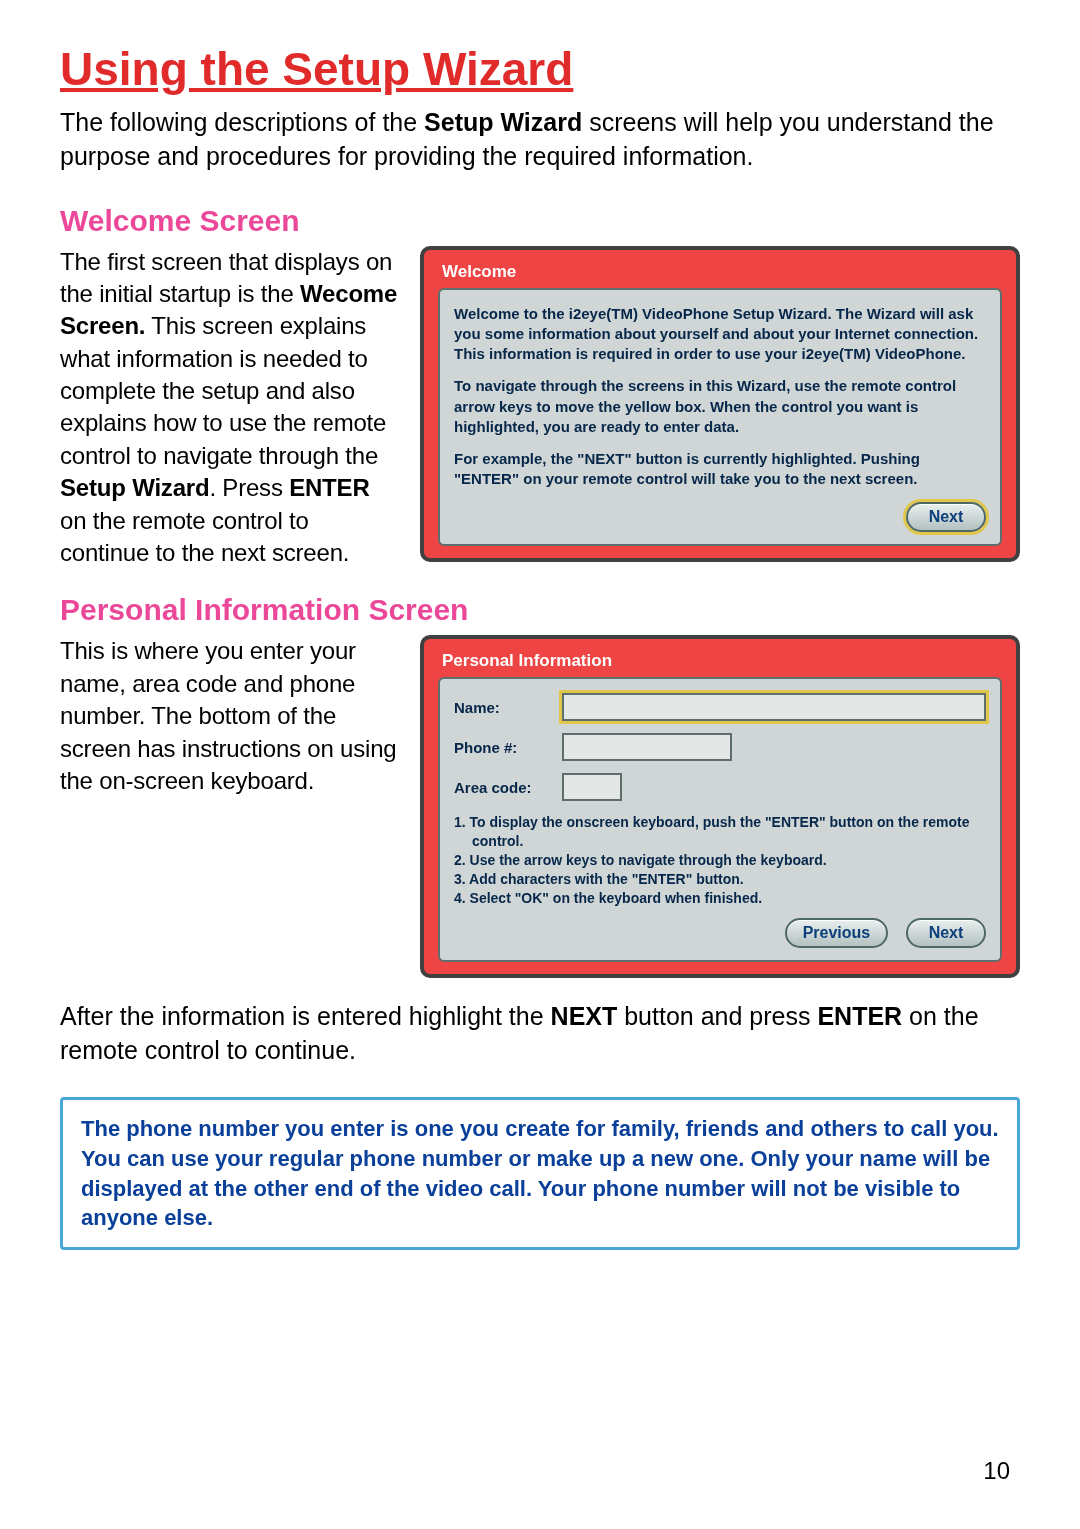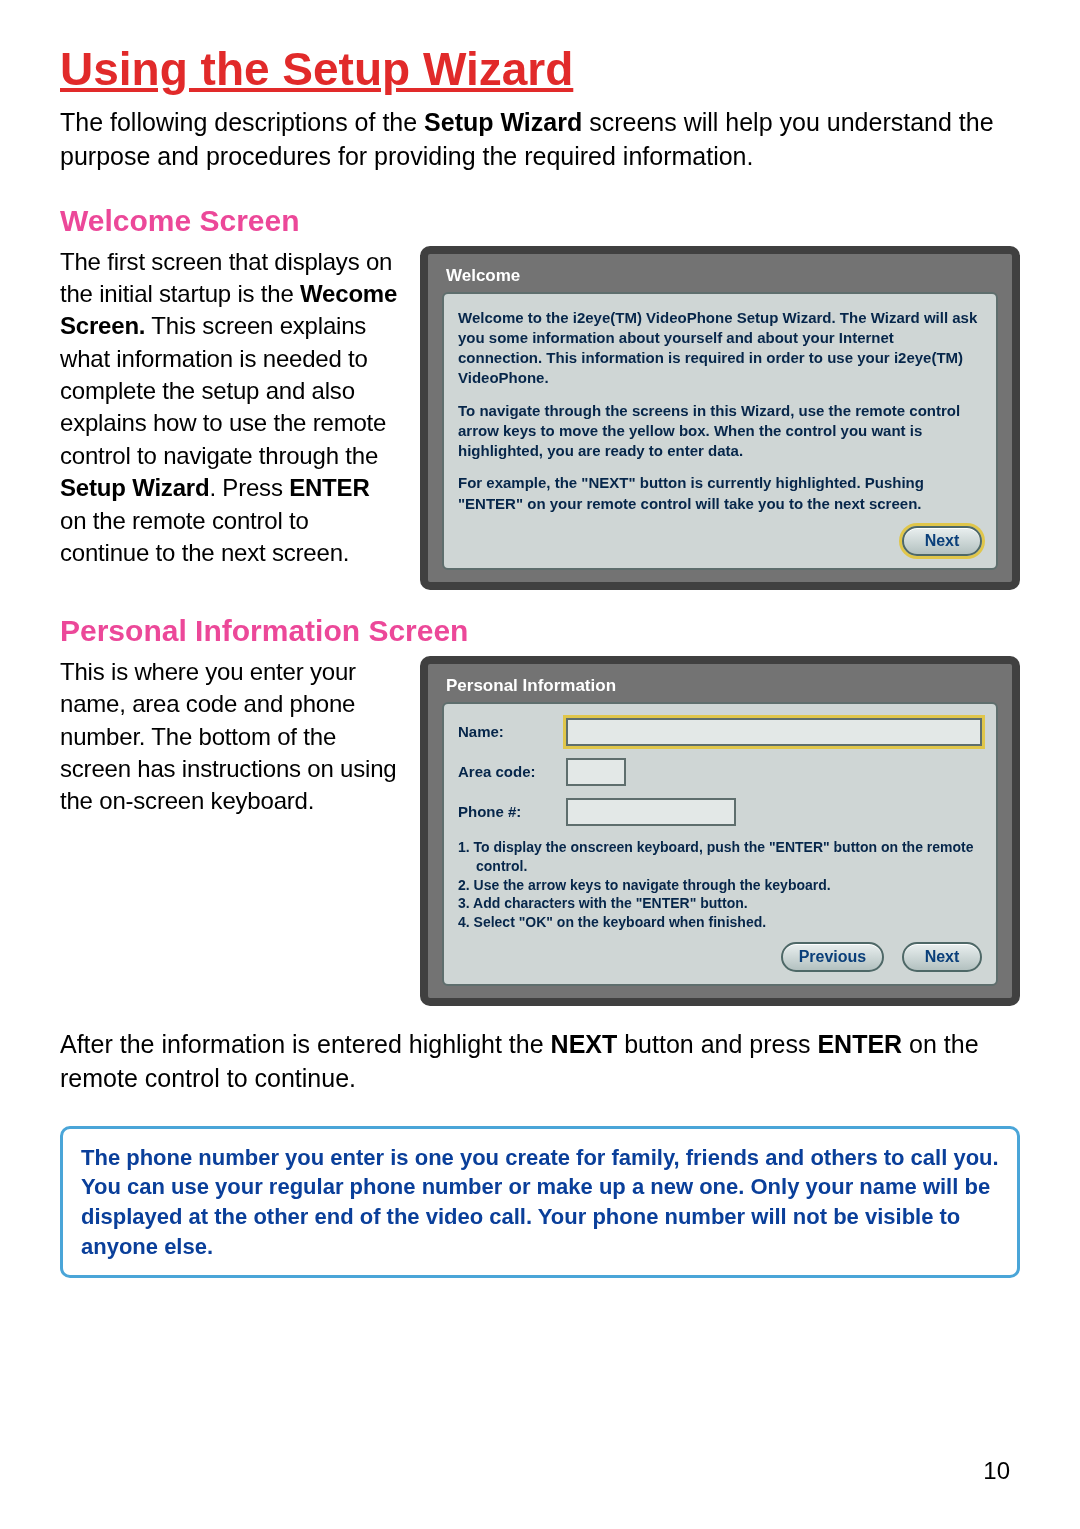--- a/index.html
+++ b/index.html
@@ -47,22 +47,22 @@
     font-size: 24px;
     line-height: 1.35;
     letter-spacing: -0.2px;
   }
   .col-text.wide { flex: 0 0 340px; }
 
   .col-fig { flex: 1; }
 
   
   .tv-frame {
-    background: #737373;
-    border: 8px solid #404040;
+    background: #ef4444;
+    border: 4px solid #404040;
     border-radius: 10px;
     padding: 10px 14px 12px 14px;
     color: #042b4f;
     font-family: Verdana, Arial, sans-serif;
   }
   .tv-title {
     color: #fff;
     font-weight: bold;
     font-size: 17px;
     padding: 2px 0 6px 4px;
@@ -127,21 +127,21 @@
   .instr-item { padding-left: 18px; text-indent: -18px; }
 
   .after-text {
     font-size: 25px;
     line-height: 1.35;
     margin: 22px 0 30px 0;
   }
 
   .callout {
     border: 3px solid #4aa5d8;
-    border-radius: 10px;
+    border-radius: 4px;
     padding: 14px 18px;
     font-size: 22px;
     font-weight: bold;
     color: #0a3f9a;
     line-height: 1.35;
   }
 
   .page-num {
     position: absolute;
     bottom: 44px;
@@ -187,26 +187,26 @@
   <div class="col-text wide">This is where you enter your name, area code and phone number.  The bottom of the screen has instructions on using the on-screen keyboard.</div>
   <div class="col-fig">
     <div class="tv-frame">
       <div class="tv-title">Personal Information</div>
       <div class="tv-panel">
         <div class="form-row">
           <div class="form-label">Name:</div>
           <div class="field name"></div>
         </div>
         <div class="form-row">
+          <div class="form-label">Phone #:</div>
+          <div class="field ph1"></div>
+        </div>
+        <div class="form-row">
           <div class="form-label">Area code:</div>
           <div class="field ac"></div>
-        </div>
-        <div class="form-row">
-          <div class="form-label">Phone #:</div>
-          <div class="field ph1"></div>
         </div>
         <div class="instr-list">
           <div class="instr-item">1. To display the onscreen keyboard, push the "ENTER" button on the remote control.</div>
           <div class="instr-item">2. Use the arrow keys to navigate through the keyboard.</div>
           <div class="instr-item">3. Add characters with the "ENTER" button.</div>
           <div class="instr-item">4. Select "OK" on the keyboard when finished.</div>
         </div>
         <div class="btn-row">
           <span class="btn">Previous</span>
           &nbsp;&nbsp;

